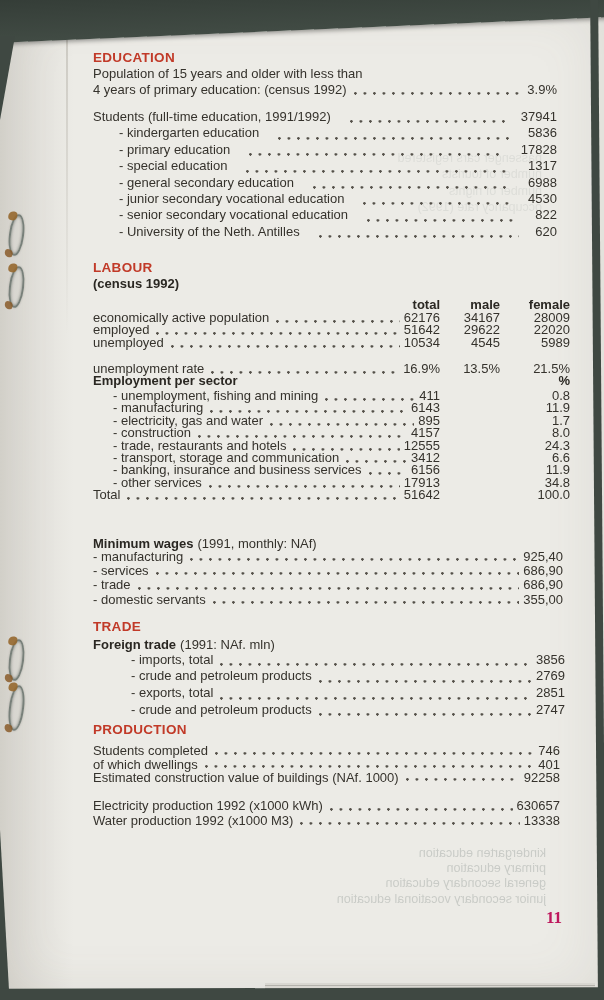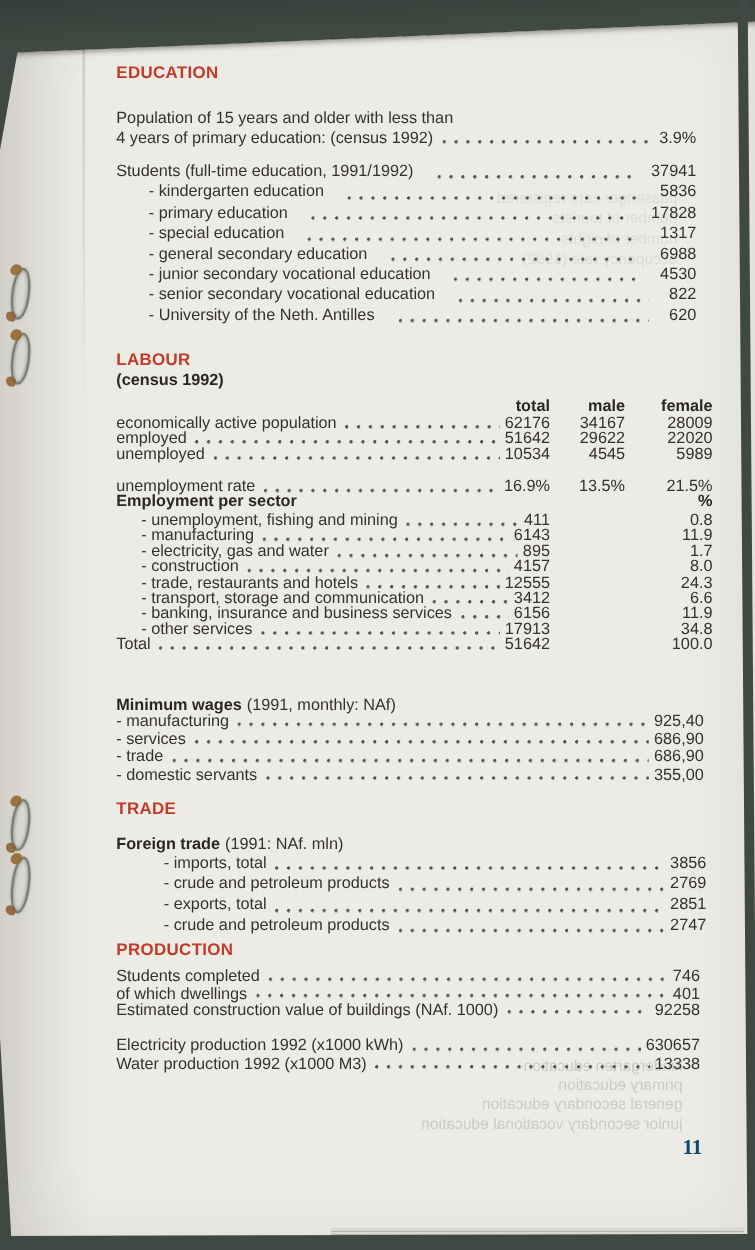--- a/index.html
+++ b/index.html
@@ -59,21 +59,21 @@
   .lbl{white-space:nowrap;}
   .val{white-space:nowrap;}
   .dots{flex:1 1 auto;align-self:flex-end;height:3px;min-width:12px;margin:0 4px 2px 7px;
     background-image:radial-gradient(circle at 1.4px 1.4px,#55514a 1.1px,rgba(0,0,0,0) 1.5px);
     background-size:9.5px 3px;background-repeat:repeat-x;}
   .i20{padding-left:20px;}
   .i26{padding-left:26px;}
   .i38{padding-left:38px;}
   
   .edu-intro .row{height:15.5px;}
-  .edu-intro{margin-top:20px;padding-right:13px;}
+  .edu-intro{margin-top:0;padding-right:13px;}
   .edu-students{margin-top:12px;}
   .edu-students .row,.edu-items .row{height:16.4px;gap:12px;}
   .edu-students,.edu-items{padding-right:13px;}
   .lab-title{margin-top:20px;}
   .lab-sub{height:17px;}
   .lab-hdr{margin-top:4px;}
   .lab-hdr,.lab-rows .row,.rate-row{height:12.6px;}
   .rate-row{margin-top:13px;}
   .lab-left{flex:0 0 347px;display:flex;align-items:baseline;white-space:nowrap;}
   .c-tot-h{flex:0 0 347px;text-align:right;}
@@ -81,32 +81,32 @@
   .c-fem{width:70px;text-align:right;}
   .sector-hdr{height:15px;justify-content:center;}
   .sector-rows .row{height:12.4px;}
   .sec-left{flex:0 0 347px;display:flex;align-items:baseline;white-space:nowrap;}
   .c-pct{flex:1;text-align:right;}
   .wage-head{margin-top:36px;height:13px;}
   .wage-rows .row{height:14.3px;}
   .wage-rows{padding-right:7px;}
   .note{margin-left:4px;font-weight:normal;color:var(--text-ink);}
   .trade-title{margin-top:13px;}
-  .trade-head{margin-top:12px;height:15px;}
+  .trade-head{margin-top:2px;height:15px;}
   .trade-rows .row{height:16.6px;}
   .trade-rows{padding-right:5px;}
   .prod-title{margin-top:4px;}
   .prod-head{margin-top:1px;height:13px;}
   .prod-rows{margin-top:5px;padding-right:10px;}
   .prod-rows .row{height:13.4px;}
   .util-rows{margin-top:15px;padding-right:10px;}
   .util-rows .row{height:14.5px;}
   .page-number{position:absolute;right:42px;top:908px;
     font-family:"Liberation Serif","DejaVu Serif",serif;font-weight:bold;
-    font-size:17px;color:#0c4a6e;}
+    font-size:17px;color:#be185d;}
 </style>
 </head>
 <body>
 
 <div class="page">
   <div class="crease"></div>
 
   <div class="bleed bleed-upper">
     <div>passenger cars registered</div>
     <div>number of tourists</div>

